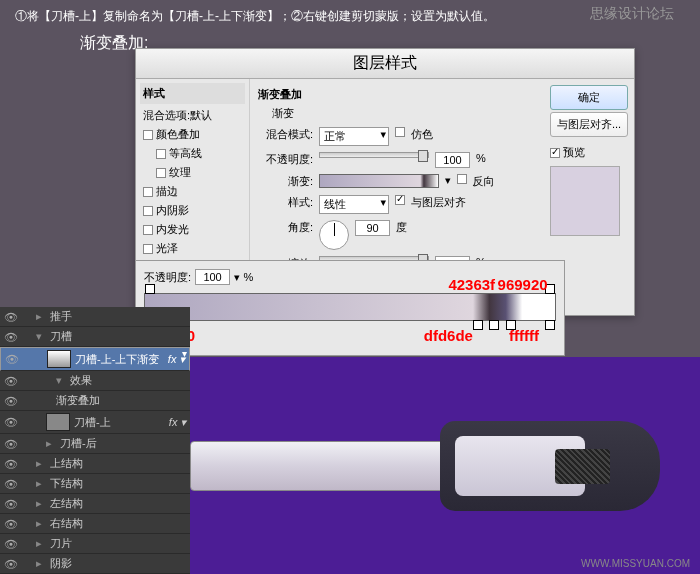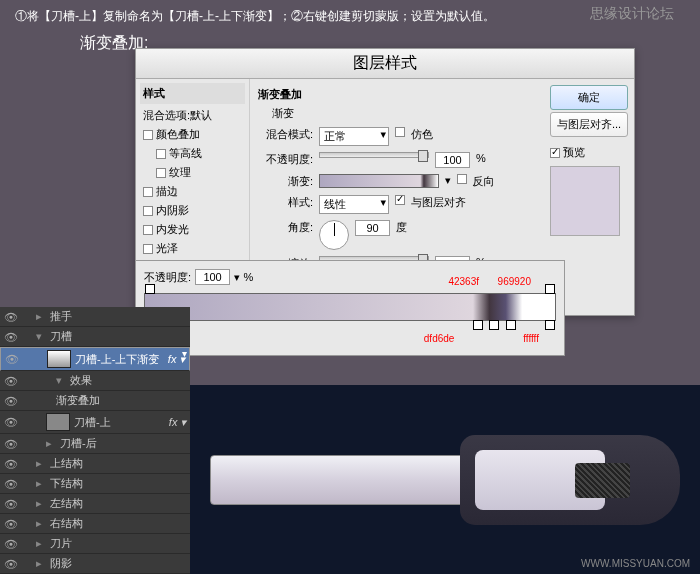--- a/index.html
+++ b/index.html
@@ -33,29 +33,29 @@
 .dlg-right{width:90px;padding:6px;display:flex;flex-direction:column;gap:2px}
 .btn{background:linear-gradient(#eef3ff,#cde1ff);border:1px solid #7aa;padding:4px;text-align:center;border-radius:3px}
 .btn.cancel{background:linear-gradient(#fff,#eee);border-color:#aaa}
 .prev-box{width:70px;height:70px;background:#d8d0e0;margin-top:4px;border:1px solid #aaa}
 .grad-editor{position:absolute;top:260px;left:135px;width:430px;background:#e8e8e8;border:1px solid #999;padding:8px}
 .opac-row{display:flex;align-items:center;gap:4px;margin-bottom:6px}
 .grad-bar{height:28px;border:1px solid #666;background:linear-gradient(90deg,#aea7c0 0%,#dfd6de 80%,#42363f 84%,#595173 88%,#ffffff 92%);position:relative;margin:8px 0}
 .stop{position:absolute;width:10px;height:10px;background:#fff;border:1px solid #000}
 .stop.top{top:-10px}
 .stop.bot{bottom:-10px}
-.color-lbl{position:absolute;color:red;font-size:10px;font-weight:normal}
+.color-lbl{position:absolute;color:red;font-size:15px;font-weight:bold}
 .layers{position:absolute;bottom:0;left:0;width:190px;background:#3a3a3a;color:#ccc}
 .lrow{display:flex;align-items:center;gap:4px;padding:2px 4px;border-bottom:1px solid #2a2a2a;font-size:10px}
 .lrow.sel{background:#5577aa;color:#fff}
 .eye{width:14px;height:12px;color:#aaa}
 .fold{width:10px;color:#888}
 .thumb-sm{width:24px;height:18px;background:#888;border:1px solid #222}
 .thumb-sm.grad{background:linear-gradient(#fff,#999)}
-.canvas{position:absolute;bottom:0;left:190px;width:510px;height:189px;background:#0f172a;display:flex;align-items:center;justify-content:center}
+.canvas{position:absolute;bottom:0;left:190px;width:510px;height:217px;background:#4c1d95;display:flex;align-items:center;}
 .knife{width:470px;height:110px;position:relative}
 .blade{position:absolute;left:0;top:30px;width:280px;height:50px;background:linear-gradient(#f0f0f5,#d5d0dd,#c0b8c8);border-radius:4px;border:1px solid #888}
 .handle{position:absolute;right:0;top:10px;width:220px;height:90px;background:linear-gradient(#3a3845,#2a2835);border-radius:15px 40px 40px 15px}
 .handle::before{content:"";position:absolute;left:15px;top:15px;width:130px;height:60px;background:linear-gradient(#e8e5ee,#cac5d5);border-radius:8px}
 .grip{position:absolute;right:50px;top:28px;width:55px;height:35px;background:repeating-linear-gradient(45deg,#222,#222 2px,#444 2px,#444 4px);border-radius:4px}
 .watermark{position:absolute;top:5px;right:26px;color:#999;font-size:14px}
 .watermark2{position:absolute;bottom:5px;right:10px;color:#888;font-size:10px}
 </style>
 </head>
 <body>

